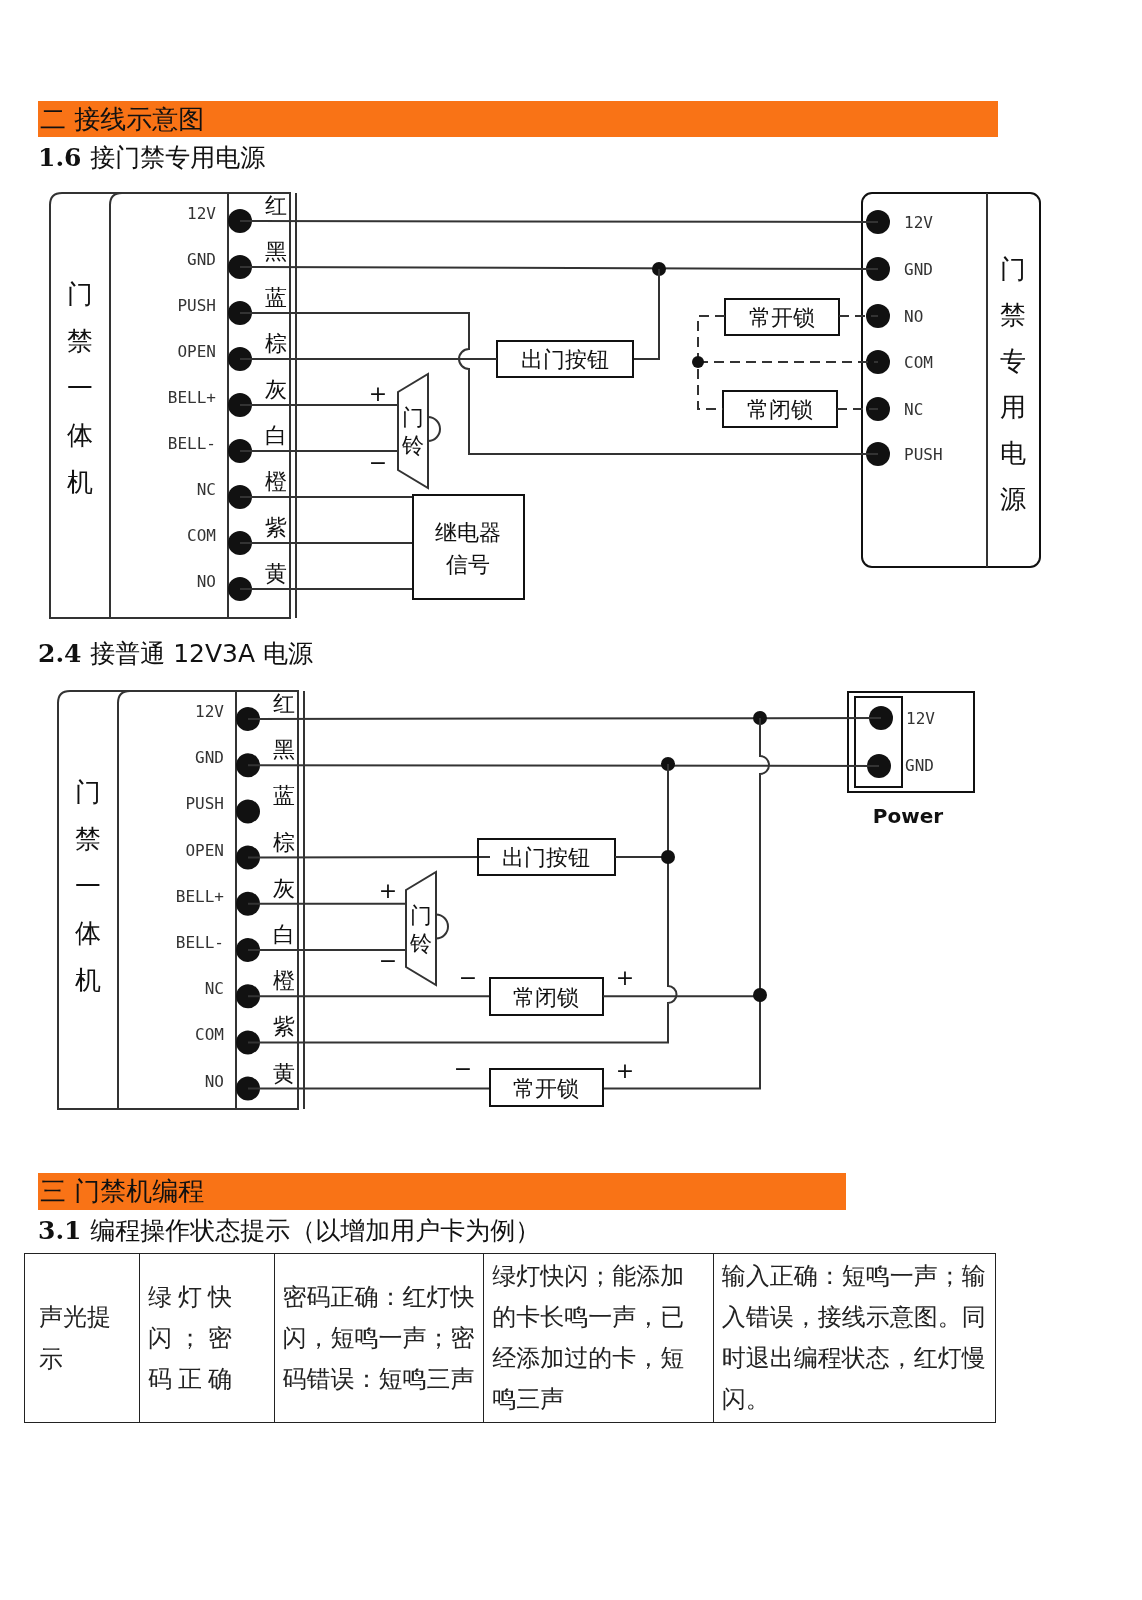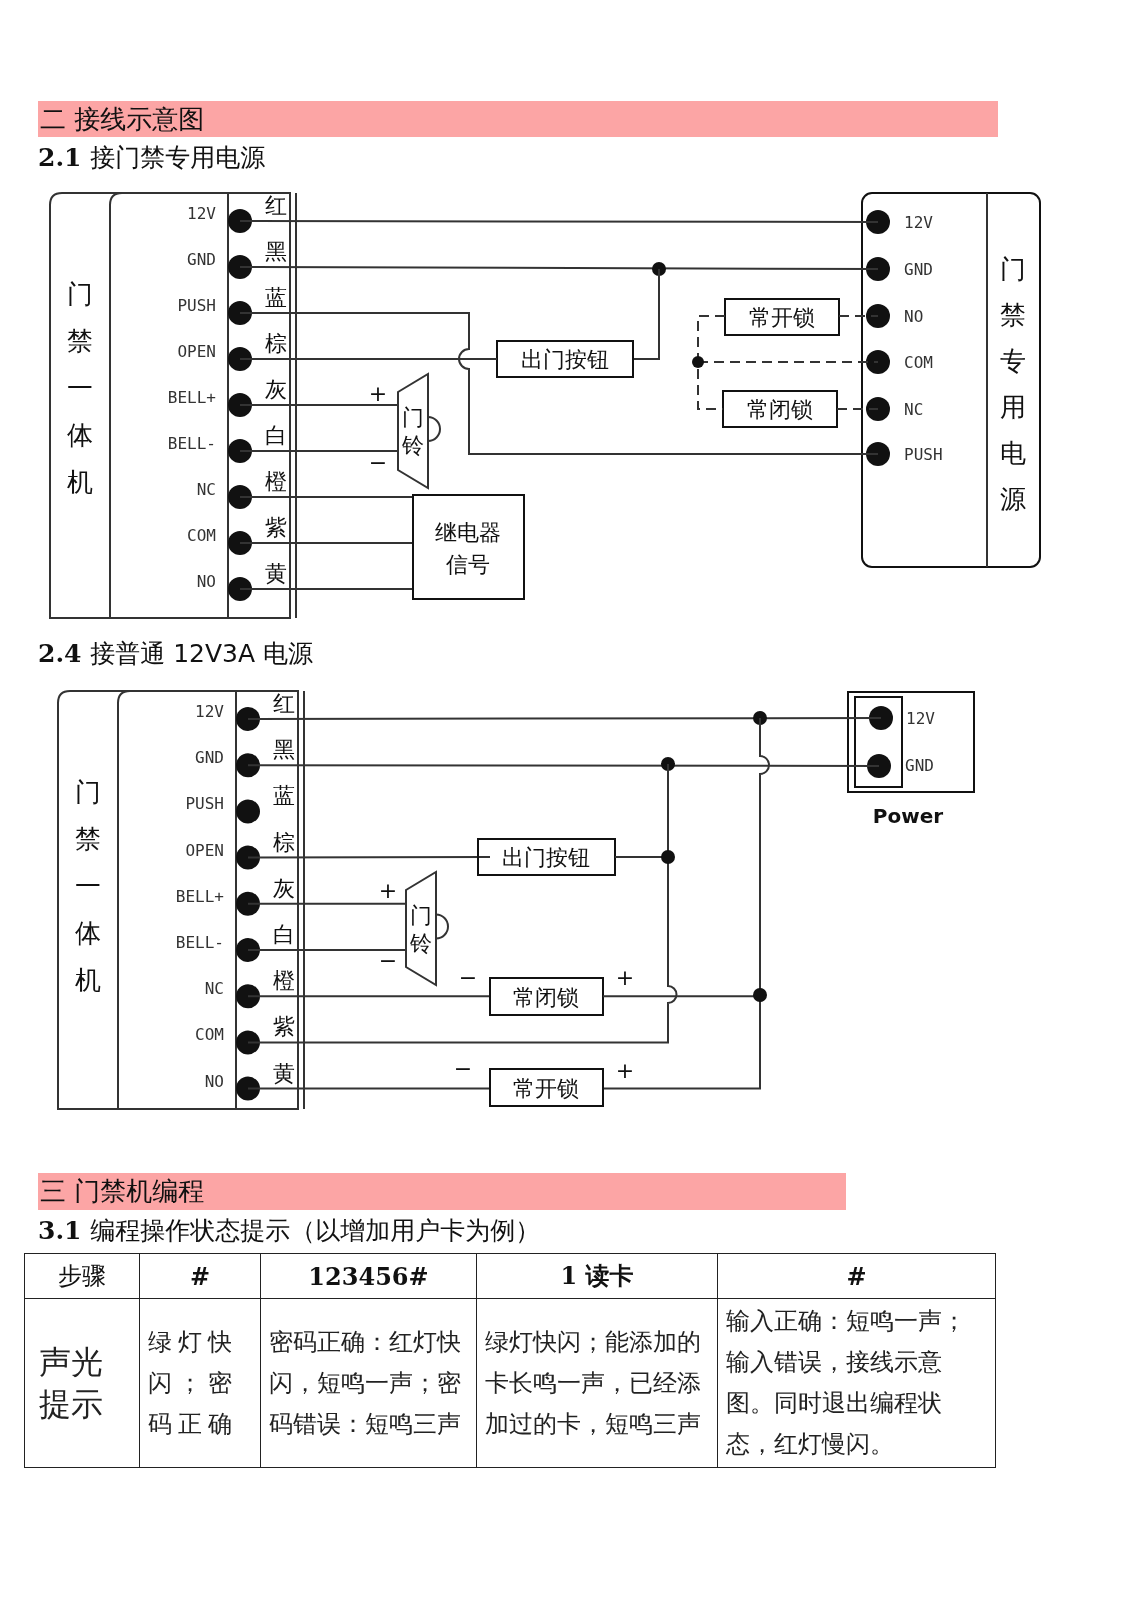--- a/index.html
+++ b/index.html
@@ -1,44 +1,44 @@
 <!DOCTYPE html>
 <html><head>
 <meta charset="utf-8">
 <style>
   html, body { margin: 0; padding: 0; background: #ffffff; }
   body { width: 1142px; height: 1600px; position: relative; overflow: hidden;
          font-family: "DejaVu Serif", "Liberation Serif", serif; color: #111; }
-  .section-bar { position: absolute; background: #fca5a5; font-size: 26px; line-height: 36px;
+  .section-bar { position: absolute; background: #f97316; font-size: 26px; line-height: 36px;
                  padding-left: 2px; font-family: "DejaVu Sans", sans-serif; color: #111; }
   .sub-title { position: absolute; font-size: 25px; font-weight: bold; line-height: 32px;
                font-family: "DejaVu Serif", serif; }
   .sub-title span.cn { font-family: "DejaVu Sans", sans-serif; font-weight: normal; }
   svg.diagram { position: absolute; left: 0; overflow: visible; }
   svg text { font-family: "DejaVu Sans", sans-serif; fill: #111; }
   svg text.pin { font-family: "DejaVu Sans Mono", "Liberation Mono", monospace; font-size: 16px; fill: #333; }
   svg text.wire { font-size: 22px; }
   svg text.box { font-size: 22px; }
   svg text.vert { font-size: 26px; }
   table.prog { position: absolute; left: 24px; top: 1253px; width: 972px; border-collapse: collapse;
                font-family: "DejaVu Serif", serif; }
   table.prog td, table.prog th { border: 1.5px solid #222; vertical-align: middle; }
   table.prog th { height: 42px; font-size: 24px; font-weight: bold; text-align: center; }
   table.prog th.cn { font-family: "DejaVu Sans", sans-serif; font-weight: normal; }
   table.prog td { font-size: 24px; line-height: 41px; padding: 2px 8px; color: #222; }
-  table.prog td.rowhead { font-family: "DejaVu Sans", sans-serif; font-size: 32px; width: 92px; padding-left: 14px; line-height: 42px; }
+  table.prog td.rowhead { font-family: "DejaVu Sans", sans-serif; font-size: 24px; width: 92px; padding-left: 14px; line-height: 42px; }
 </style>
 </head>
 <body>
 
 <div class="section-bar" style="left:38px; top:101px; width:958px; height:36px;">
   <span>二 接线示意图</span>
 </div>
 <div class="sub-title" style="left:38px; top:142px;">
-  <span>2.1</span>
+  <span>1.6</span>
   <span class="cn">接门禁专用电源</span>
 </div>
 
 <svg class="diagram" id="d1" style="top:0; left:0;" width="1142" height="640">
     <path d="M62 193 L290 193 L290 618 L50 618 L50 205 Q50 193 62 193" stroke="#333" stroke-width="2" fill="none"></path>
     <path d="M122 193 Q110 193 110 205 L110 618" stroke="#333" stroke-width="2" fill="none"></path>
     <line x1="228" y1="193" x2="228" y2="618" stroke="#333" stroke-width="2"></line>
     <text x="80" y="303" class="vert" text-anchor="middle">门</text>
     <text x="80" y="350" class="vert" text-anchor="middle">禁</text>
     <text x="80" y="397" class="vert" text-anchor="middle">一</text>
@@ -210,27 +210,20 @@
 <div class="section-bar" style="left:38px; top:1173px; width:806px; height:37px;">
   <span>三 门禁机编程</span>
 </div>
 <div class="sub-title" style="left:38px; top:1215px;">
   <span>3.1</span>
   <span class="cn">编程操作状态提示（以增加用户卡为例）</span>
 </div>
 
 <table class="prog">
   <tbody>
-      <tr>
-    <th class="cn" style="width:108px;">步骤</th>
-    <th style="width:118px;">#</th>
-    <th style="width:213px;">123456#</th>
-    <th style="width:238px;">1 读卡</th>
-    <th>#</th>
-  </tr>
   <tr style="height:166px;">
     <td class="rowhead">声光提示</td>
     <td style="letter-spacing:6px;">绿灯快闪；密码正确</td>
     <td>密码正确：红灯快闪，短鸣一声；密码错误：短鸣三声</td>
     <td>绿灯快闪；能添加的卡长鸣一声，已经添加过的卡，短鸣三声</td>
     <td>输入正确：短鸣一声；输入错误，接线示意图。同时退出编程状态，红灯慢闪。</td>
   </tr>
 </tbody>
   </table>
 

